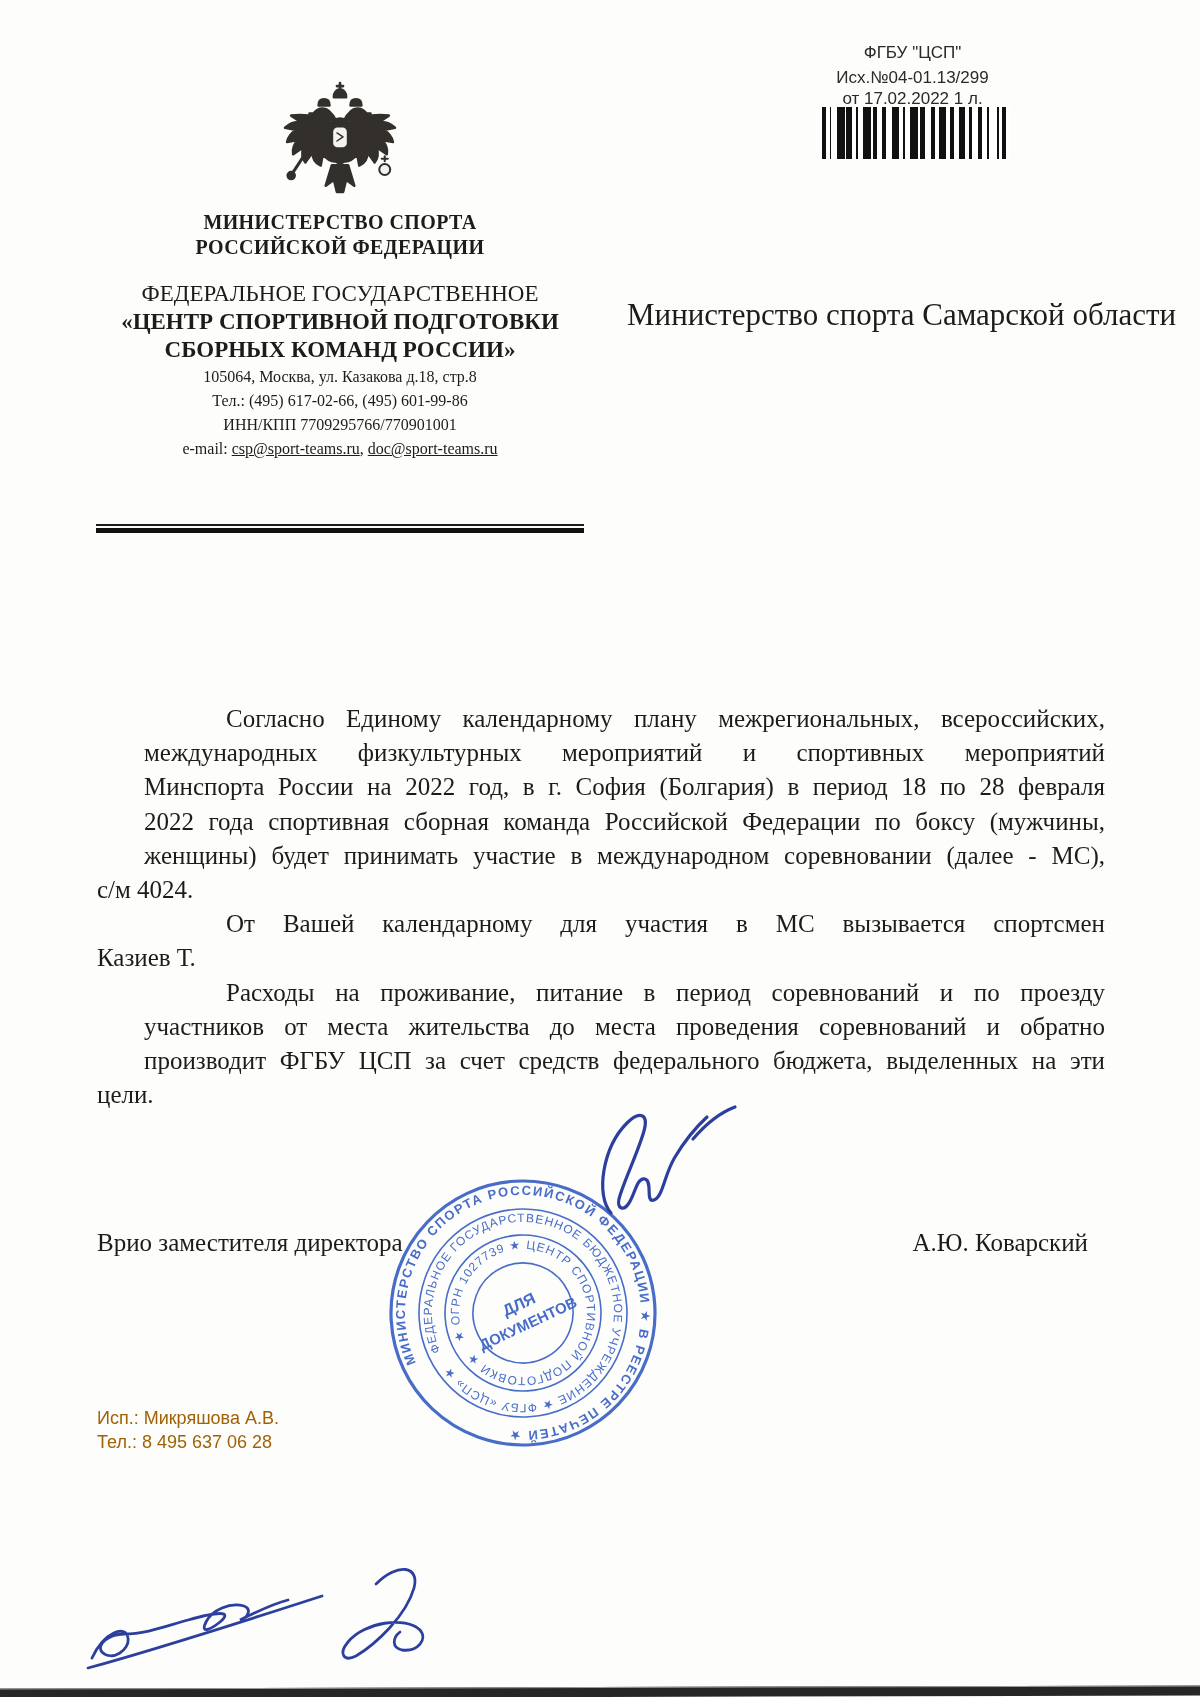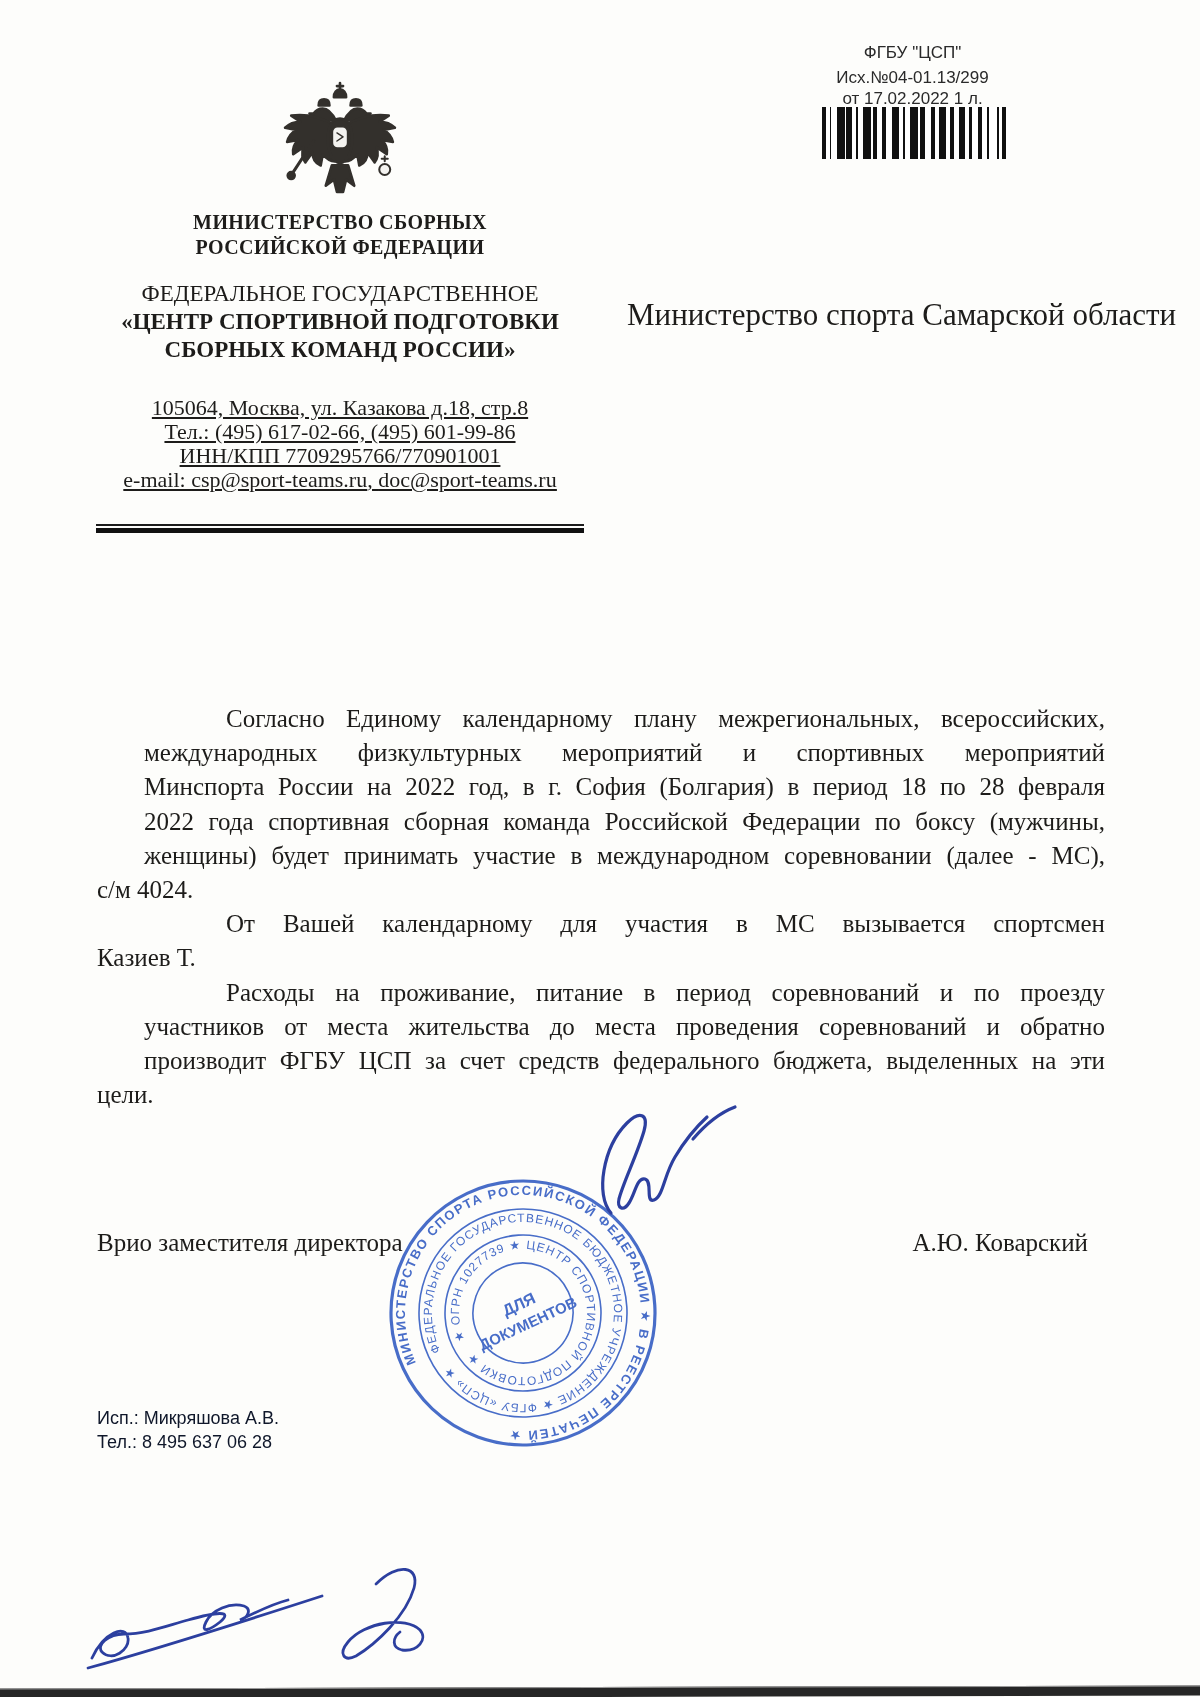--- a/index.html
+++ b/index.html
@@ -31,21 +31,21 @@
       #111 62% 66%,#fff 66% 68%,#111 68% 70%,#fff 70% 73%,#111 73% 76%,
       #fff 76% 78%,#111 78% 80%,#fff 80% 83%,#111 83% 85%,#fff 85% 88%,
       #111 88% 89%,#fff 89% 93%,#111 93% 94%,#fff 94% 96%,#111 96% 98%,#fff 98%);
   }
   
   .letterhead{position:absolute;top:80px;left:95px;width:490px;text-align:center;}
   .emblem{height:120px;margin-bottom:6px;}
   .ministry{font-size:20px;font-weight:bold;line-height:25px;letter-spacing:.4px;}
   .org-top{margin-top:20px;font-size:23px;line-height:28px;}
   .org-name{font-size:23px;font-weight:bold;line-height:28px;}
-  .addr{margin-top:32px;font-size:22px;line-height:24px;text-decoration:underline;}
+  .addr{margin-top:1px;font-size:16px;line-height:24px;}
   .u{text-decoration:underline;}
   .sep{
     position:absolute;top:524px;left:96px;width:488px;height:9px;
     background:linear-gradient(#1c1c1c 0 2px,#fdfdfb 2px 4px,#111 4px 9px);
   }
   
   .recipient{position:absolute;top:297px;left:627px;font-size:31px;white-space:nowrap;}
   
   .body{position:absolute;top:702px;left:97px;width:1008px;font-size:25px;}
   .line{line-height:34.2px;text-align:justify;}
@@ -57,21 +57,21 @@
   .sign-name{position:absolute;top:1229px;right:112px;font-size:25px;}
   
   .stamp{position:absolute;top:1168px;left:378px;filter:blur(.35px);opacity:.93;}
   
   .sig1{position:absolute;top:1095px;left:565px;}
   .sig2{position:absolute;top:1540px;left:70px;}
   
   .executor{
     position:absolute;top:1406px;left:97px;
     font-family:"Liberation Sans","DejaVu Sans",sans-serif;
-    font-size:18px;line-height:24px;color:#0f172a;
+    font-size:18px;line-height:24px;color:#a16207;
   }
   
   .scan-edge{
     position:absolute;bottom:0;left:-4px;width:1210px;height:9px;
     background:#262626;border-top:1px solid #9a9a9a;transform:rotate(-.15deg);
   }
 </style>
 </head>
 <body>
 
@@ -105,21 +105,21 @@
         <path d="M57 52 l6 4 -6 4" stroke-width="1.4"></path>
 
         <path d="M52 84 L46 104 L54 98 L57 110 L63 110 L66 98 L74 104 L68 84 Z" fill="#33302c"></path>
 
         <path d="M34 60 L13 92" stroke-width="3"></path>
         <circle cx="12" cy="94" r="3.4" fill="#33302c"></circle>
         <circle cx="104" cy="88" r="5.4" fill="#f4f3f0" stroke-width="2"></circle>
         <path d="M104 80 v-5 M101 77.5 h6" stroke-width="2"></path>
       </g>
     </svg>
-    <div class="ministry">МИНИСТЕРСТВО СБОРНЫХ</div>
+    <div class="ministry">МИНИСТЕРСТВО СПОРТА</div>
     <div class="ministry">РОССИЙСКОЙ ФЕДЕРАЦИИ</div>
     <div class="org-top">ФЕДЕРАЛЬНОЕ ГОСУДАРСТВЕННОЕ</div>
     <div class="org-name">«ЦЕНТР СПОРТИВНОЙ ПОДГОТОВКИ</div>
     <div class="org-name">СБОРНЫХ КОМАНД РОССИИ»</div>
     <div class="addr">
       <div>105064, Москва, ул. Казакова д.18, стр.8</div>
       <div>Тел.: (495) 617-02-66, (495) 601-99-86</div>
       <div>ИНН/КПП 7709295766/770901001</div>
       <div><span>e-mail: </span><span class="u">csp@sport-teams.ru</span><span>, </span><span class="u">doc@sport-teams.ru</span></div>
     </div>

